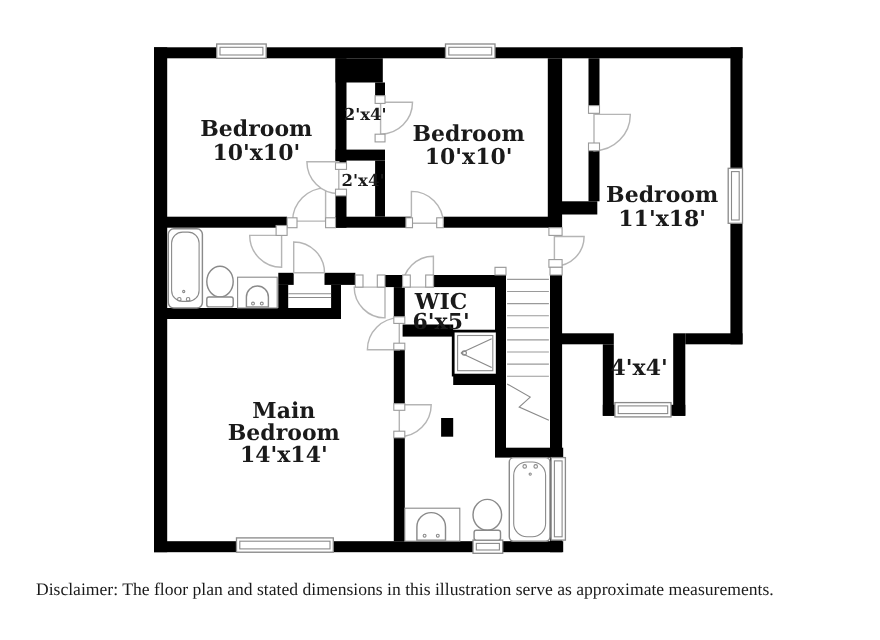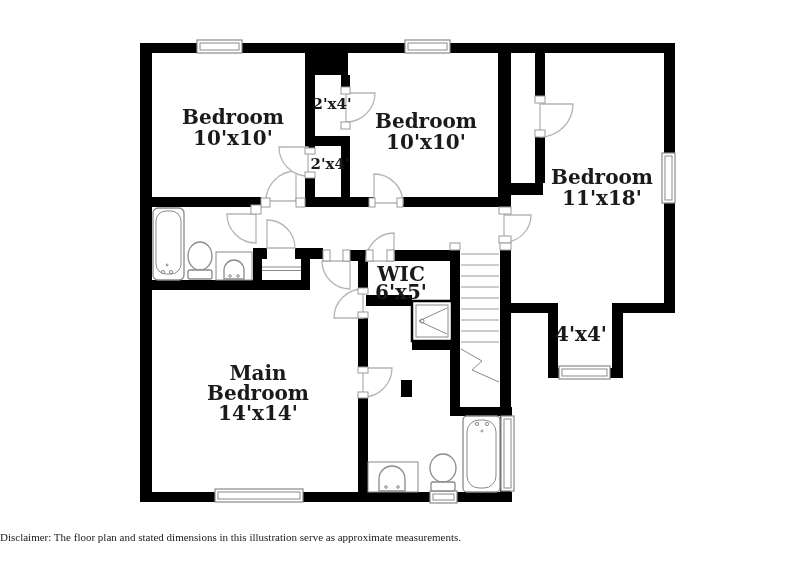--- a/index.html
+++ b/index.html
@@ -14,22 +14,22 @@
   .win-in{fill:none;stroke:var(--fixture);stroke-width:1;}
   .door{fill:#ffffff;stroke:var(--door);stroke-width:1.3;}
   .jamb{fill:#ffffff;stroke:#9a9a9a;stroke-width:1;}
   .fix{fill:#ffffff;stroke:var(--fixture);stroke-width:1.3;}
   .fixthin{fill:none;stroke:var(--fixture);stroke-width:1;}
   .shower-box{fill:#ffffff;stroke:var(--wall);stroke-width:2.5;}
   .tread{stroke:#9a9a9a;stroke-width:1;}
   .lbl{font-family:"DejaVu Serif", serif;font-weight:bold;fill:var(--text);
        text-anchor:middle;font-size:20px;}
   .lbl-sm{font-size:15px;}
-  #disclaimer{position:absolute;left:0;right:0;top:528px;
-      font-family:"Liberation Serif", serif;font-size:11px;line-height:18.5px;color:var(--text);}
+  #disclaimer{position:absolute;left:0;right:0;top:528px;text-align:center;
+      font-family:"Liberation Serif", serif;font-size:16px;line-height:18.5px;color:var(--text);}
 </style>
 </head>
 <body>
 
 <div id="page">
   <svg width="800" height="582" viewBox="0 0 800 582">
 
     <g>
 
       <rect class="wall" x="140" y="43" width="535" height="10"></rect>

